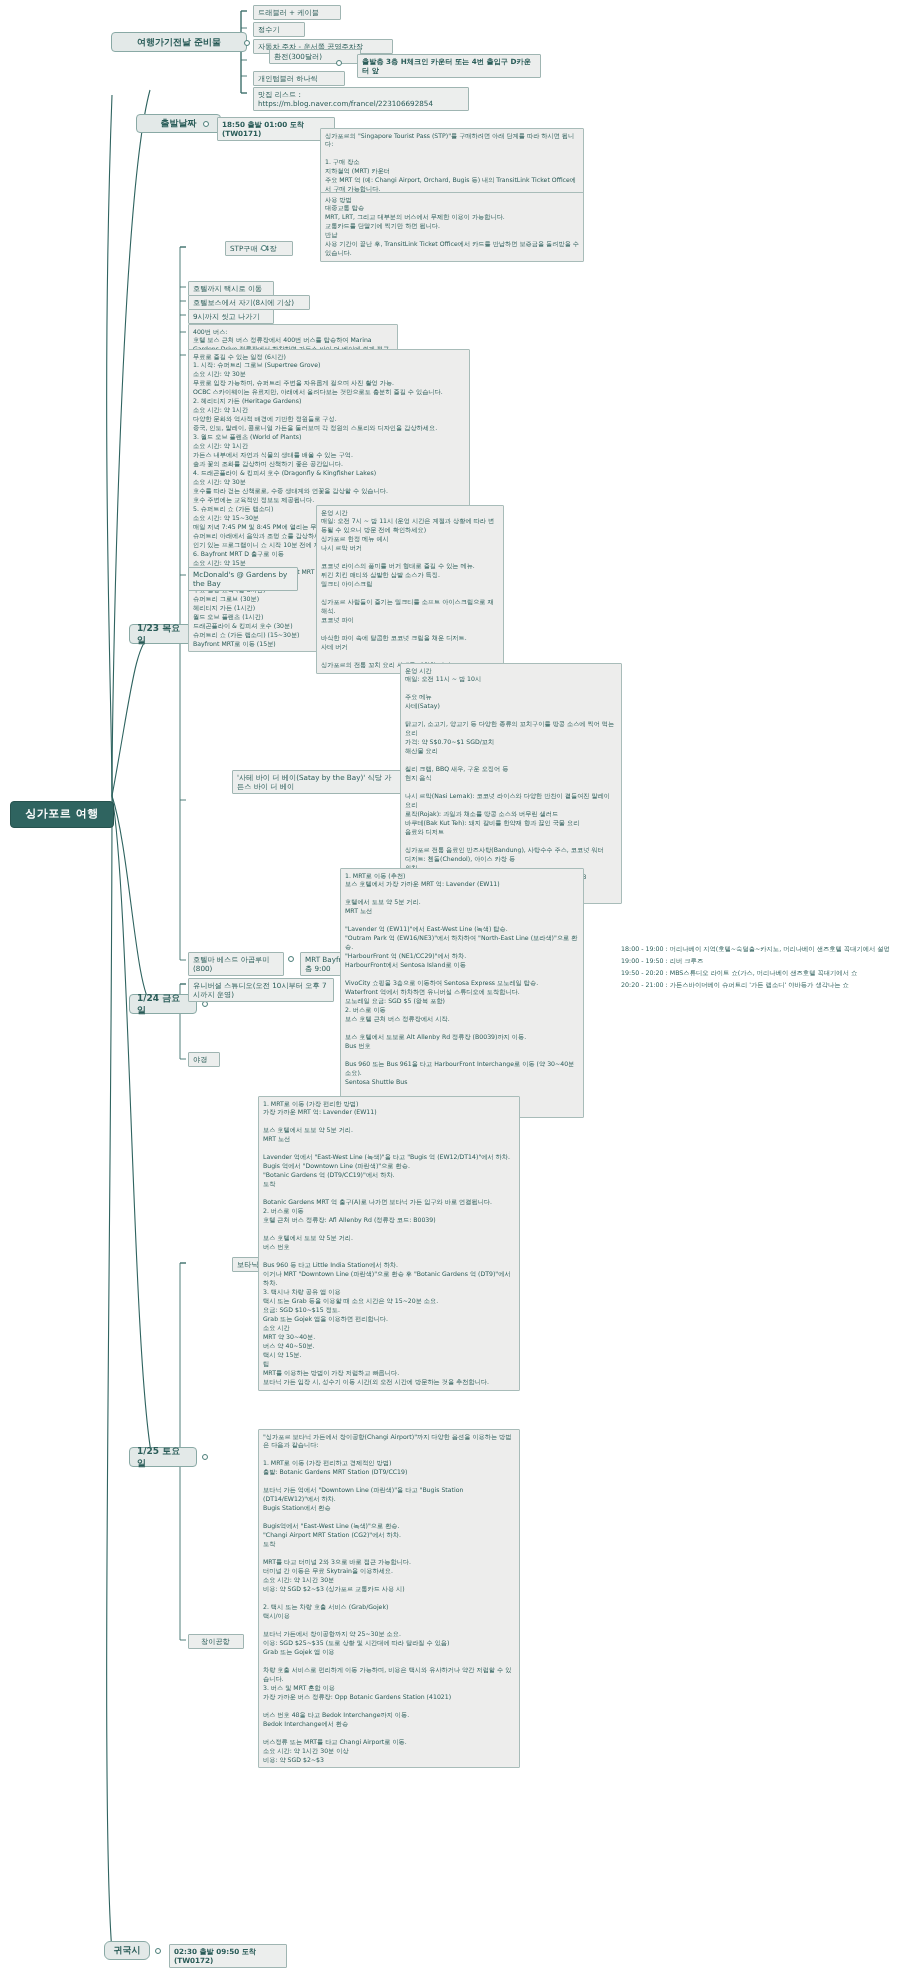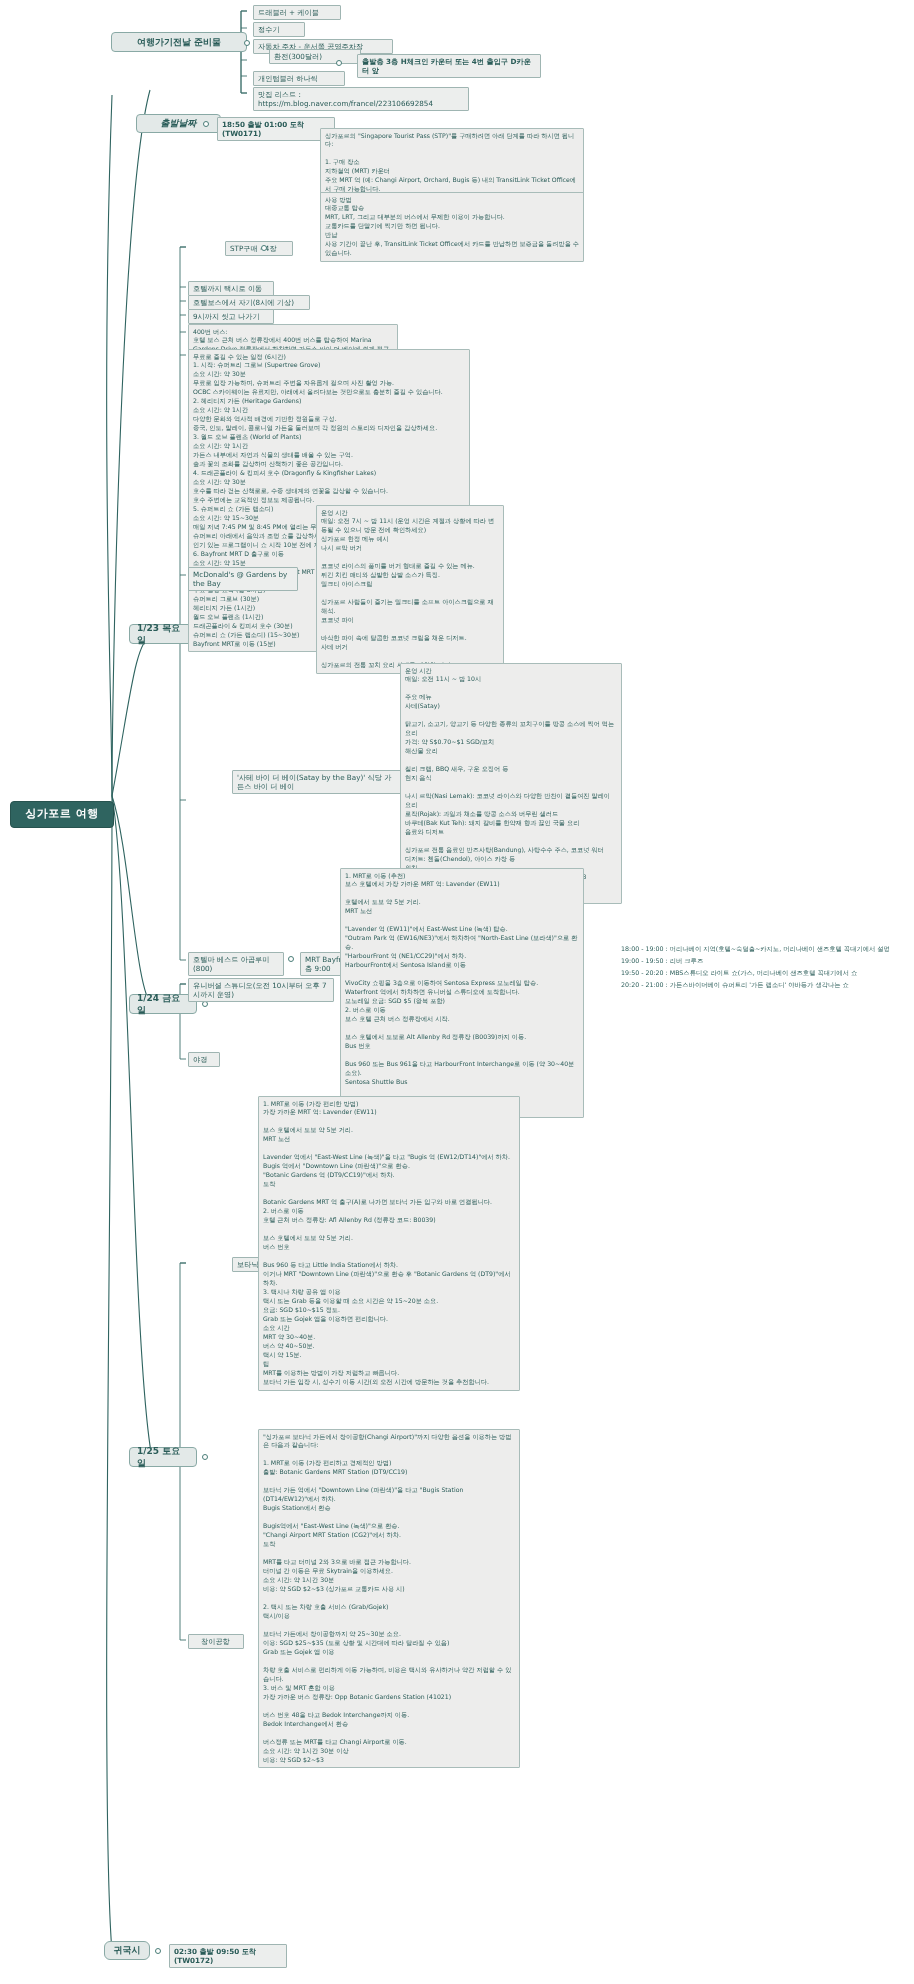--- a/index.html
+++ b/index.html
@@ -74,21 +74,21 @@
   <div class="node lvl2" style="left:253px;top:5px;width:88px;">트래블러 + 케이블</div>
   <div class="node lvl2" style="left:253px;top:22px;width:52px;">정수기</div>
   <div class="node lvl2" style="left:253px;top:39px;width:140px;">자동차 주차 - 운서쪽 공영주차장</div>
   <div class="node lvl2" style="left:253px;top:49px;width:92px;margin-left:16px;">환전(300달러)</div>
   <div class="bullet" style="left:336px;top:60px;"></div>
   <div class="node lvl3" style="left:357px;top:54px;width:184px;">출발층 3층 H체크인 카운터 또는 4번 출입구 D카운터 앞</div>
   <div class="node lvl2" style="left:253px;top:71px;width:92px;">개인텀블러 하나씩</div>
   <div class="node lvl2" style="left:253px;top:87px;width:216px;">맛집 리스트 : https://m.blog.naver.com/francel/223106692854</div>
   <div class="bullet" style="left:244px;top:40px;"></div>
 
-  <div class="node lvl1" style="left:136px;top:114px;width:85px;height:19px;font-style:italic;">출발날짜</div>
+  <div class="node lvl1" style="left:136px;top:114px;width:85px;height:19px;">출발날짜</div>
   <div class="bullet" style="left:203px;top:121px;"></div>
   <div class="node lvl3" style="left:217px;top:117px;width:118px;">18:50 출발 01:00 도착(TW0171)</div>
 
   <div class="node lvl1" style="left:129px;top:624px;width:68px;height:20px;">1/23 목요일</div>
   <div class="bullet" style="left:202px;top:631px;"></div>
 
   <div class="node lvl2" style="left:188px;top:241px;width:68px;margin-left:37px;">STP구매 - 4장</div>
   <div class="bullet" style="left:261px;top:245px;"></div>
   <div class="node block" style="left:320px;top:128px;width:264px;">싱가포르의 "Singapore Tourist Pass (STP)"를 구매하려면 아래 단계를 따라 하시면 됩니다:
 

